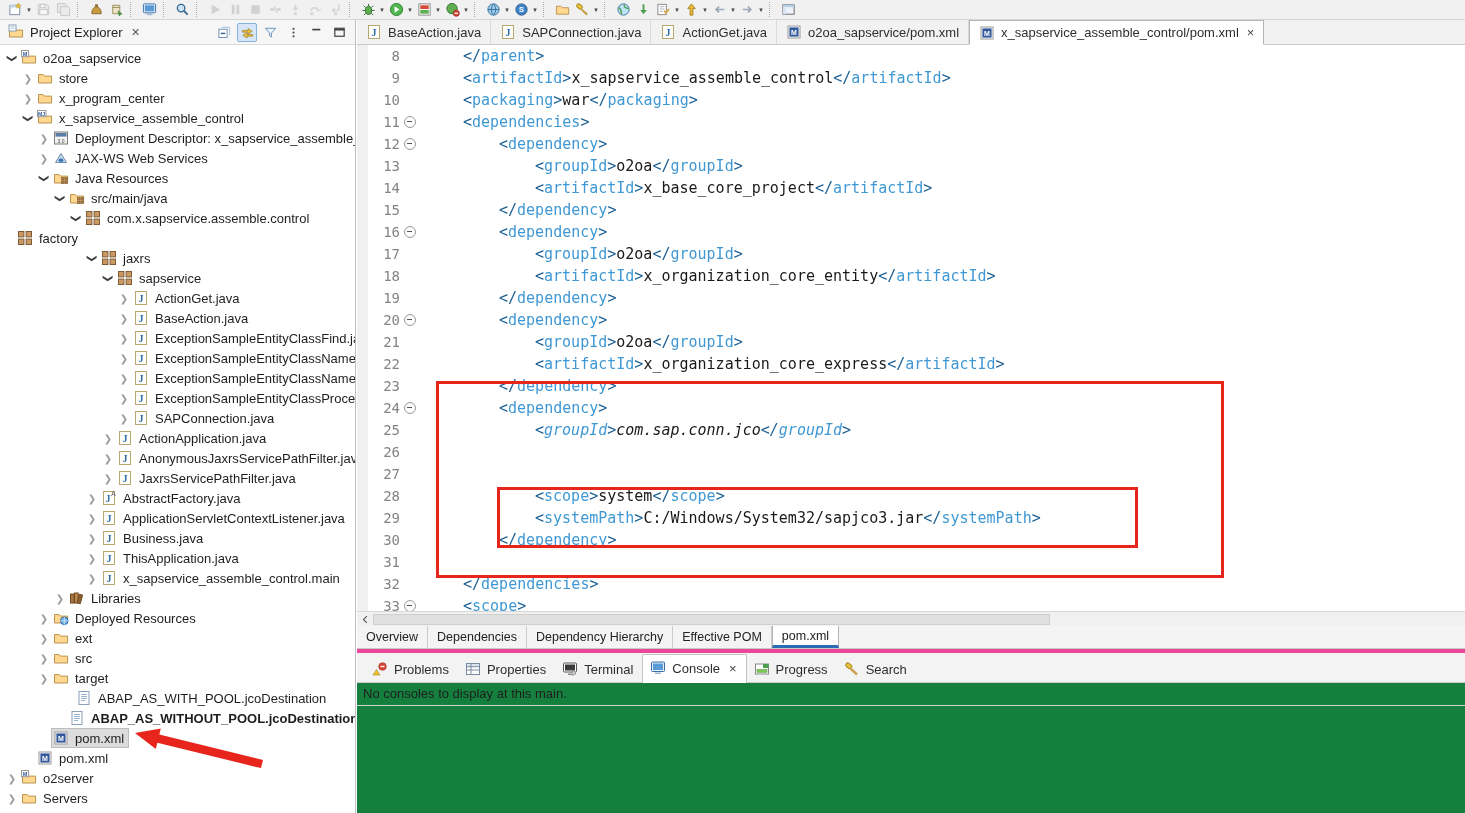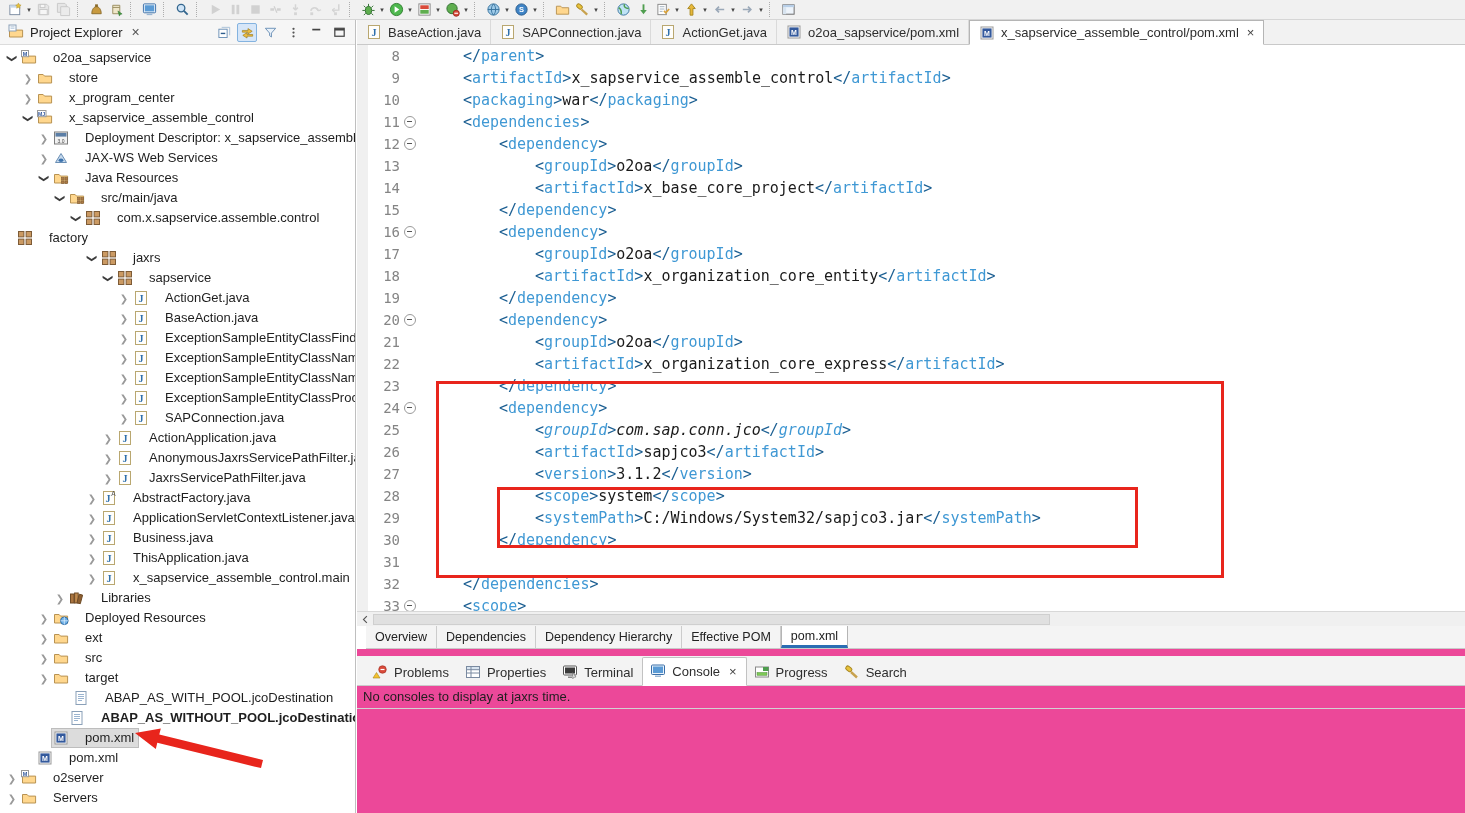--- a/index.html
+++ b/index.html
@@ -21,21 +21,21 @@
   .exp-close { color:#555; font-size:14px; padding:0 4px; }
   .exp-tools { margin-left:auto; display:flex; align-items:center; gap:3px; padding-right:2px; }
   .exp-tools .hicon { width:20px; height:19px; display:inline-flex; align-items:center; justify-content:center; border:1px solid transparent; }
   .exp-tools .hicon svg { width:15px; height:15px; }
   .exp-tools .hicon.hl { background:#d6e6f8; border:1px solid #84b3e0; border-radius:2px; }
 
   .tree { position:absolute; left:0; top:26px; right:0; bottom:0; overflow:hidden; padding-top:2px; }
   .trow { height:20px; display:flex; align-items:center; white-space:nowrap; }
   .twist { width:16px; flex:0 0 16px; text-align:center; font-size:10px; color:#9a9a9a; }
   .twist.exp { color:#3c3c3c; transform:rotate(90deg); }
-  .inner { display:flex; gap:15px; padding:1px 4px 1px 1px; }
+  .inner { display:flex; align-items:center; gap:5px; padding:1px 4px 1px 1px; }
   .trow.selected .inner { background:#dcdcdc; outline:1px solid #bdbdbd; }
   .nicon { width:17px; height:16px; flex:0 0 17px; }
   .nicon svg { width:16px; height:16px; }
 
   .overlay { position:absolute; left:0; top:0; width:1465px; height:813px; pointer-events:none; z-index:200; }
 
   
   .etabs { position:absolute; left:357px; top:20px; right:0; height:25px; background:#f2f2f2; border-bottom:1px solid #c9c9c9; display:flex; align-items:stretch; }
   .etab { display:flex; align-items:center; gap:6px; padding:0 9px; border-right:1px solid #dadada; color:#2e2e2e; }
   .etab .nicon { width:16px; flex:0 0 16px; }
@@ -54,26 +54,26 @@
   .d { color:#1c5f92; }
   .t { color:#3f98d4; }
   .x { color:#1a1a1a; }
 
   .hscroll { position:absolute; left:357px; right:0; top:611px; height:15px; background:#f0f0f0; border-top:1px solid #d8d8d8; display:flex; align-items:center; }
   .hs-arrow { width:16px; height:14px; display:flex; align-items:center; justify-content:center; }
   .hs-arrow svg { width:11px; height:11px; }
   .hs-track { flex:1; height:13px; background:#f0f0f0; position:relative; }
   .hs-thumb { position:absolute; left:0; top:1px; height:11px; width:62%; background:#e0e0e0; border:1px solid #cfcfcf; }
 
-  .pomtabs { position:absolute; left:366px; right:0; top:626px; height:23px; background:#f4f4f4; border-bottom:1px solid #c9c9c9; display:flex; align-items:stretch; font-size:12.5px; }
+  .pomtabs { position:absolute; left:357px; right:0; top:626px; height:23px; background:#f4f4f4; border-bottom:1px solid #c9c9c9; display:flex; align-items:stretch; font-size:12.5px; }
   .ptab { display:flex; align-items:center; padding:0 9px; border-right:1px solid #cccccc; color:#222; }
   .ptab.active { background:#fff; border-bottom:3px solid #2a6db3; border-right:1px solid #b5b5b5; border-left:1px solid #b5b5b5; }
 
   
-  .console { position:absolute; left:357px; right:0; top:649px; bottom:0; background:#ec4899; border-top:7px solid #ec4899; }
+  .console { position:absolute; left:357px; right:0; top:649px; bottom:0; background:#15803d; border-top:4px solid #ec4899; }
   .ctabs { height:30px; background:#f3f3f3; border-bottom:1px solid #cacaca; display:flex; align-items:flex-end; padding-left:8px; }
   .ctab { display:flex; align-items:center; gap:6px; padding:5px 9px 6px 7px; color:#2e2e2e; margin-bottom:-1px; }
   .ctab .nicon { width:16px; flex:0 0 16px; }
   .ctab.active { background:#fff; border:1px solid #c2c2c2; border-bottom:1px solid #fff; border-radius:2px 2px 0 0; }
   .ctab-close { font-size:13px; color:#444; padding-left:3px; }
   .cmsg { padding:3px 6px 4px; border-bottom:1px solid #d2d2d2; color:#1e1e1e; }
 
   .rect-ann { position:absolute; border:3px solid #e8251c; z-index:150; pointer-events:none; }
   #rect-outer { left:436px; top:381px; width:788px; height:197px; }
   #rect-inner { left:497px; top:487px; width:641px; height:61px; }
@@ -678,21 +678,21 @@
       </div>
       <div class="trow" style="padding-left: 36px;">
         <span class="twist">❯</span>
         <span class="inner">
           <span class="nicon"><svg viewBox="0 0 16 16">
               <path d="M1.5 13V4.5h4.6l1.5 1.6h7V13z" fill="#ffd78e" stroke="#b99352"></path>
             </svg></span>
           <span>target</span>
         </span>
       </div>
-      <div class="trow" style="padding-left: 56px;">
+      <div class="trow" style="padding-left: 36px; margin-left: 23px;">
         <span class="twist"></span>
         <span class="inner">
           <span class="nicon"><svg viewBox="0 0 16 16">
               <rect x="3" y="1.5" width="10" height="13" fill="#fff" stroke="#8aa0b8"></rect>
               <path d="M5 4.5h6M5 6.5h6M5 8.5h6M5 10.5h4" stroke="#9ab4d0"></path>
             </svg></span>
           <span>ABAP_AS_WITH_POOL.jcoDestination</span>
         </span>
       </div>
       <div class="trow" style="padding-left: 52px; font-weight: bold;">
@@ -802,22 +802,22 @@
     <div class="cline"><span class="gut"><span class="ann"></span><span class="lnum">16</span><span class="foldc has"></span></span><span class="ctext" style="padding-left: 78px;"><span class="d">&lt;</span><span class="t">dependency</span><span class="d">&gt;</span></span></div>
     <div class="cline"><span class="gut"><span class="ann"></span><span class="lnum">17</span><span class="foldc"></span></span><span class="ctext" style="padding-left: 114px;"><span class="d">&lt;</span><span class="t">groupId</span><span class="d">&gt;</span><span class="x">o2oa</span><span class="d">&lt;/</span><span class="t">groupId</span><span class="d">&gt;</span></span></div>
     <div class="cline"><span class="gut"><span class="ann"></span><span class="lnum">18</span><span class="foldc"></span></span><span class="ctext" style="padding-left: 114px;"><span class="d">&lt;</span><span class="t">artifactId</span><span class="d">&gt;</span><span class="x">x_organization_core_entity</span><span class="d">&lt;/</span><span class="t">artifactId</span><span class="d">&gt;</span></span></div>
     <div class="cline"><span class="gut"><span class="ann"></span><span class="lnum">19</span><span class="foldc"></span></span><span class="ctext" style="padding-left: 78px;"><span class="d">&lt;/</span><span class="t">dependency</span><span class="d">&gt;</span></span></div>
     <div class="cline"><span class="gut"><span class="ann"></span><span class="lnum">20</span><span class="foldc has"></span></span><span class="ctext" style="padding-left: 78px;"><span class="d">&lt;</span><span class="t">dependency</span><span class="d">&gt;</span></span></div>
     <div class="cline"><span class="gut"><span class="ann"></span><span class="lnum">21</span><span class="foldc"></span></span><span class="ctext" style="padding-left: 114px;"><span class="d">&lt;</span><span class="t">groupId</span><span class="d">&gt;</span><span class="x">o2oa</span><span class="d">&lt;/</span><span class="t">groupId</span><span class="d">&gt;</span></span></div>
     <div class="cline"><span class="gut"><span class="ann"></span><span class="lnum">22</span><span class="foldc"></span></span><span class="ctext" style="padding-left: 114px;"><span class="d">&lt;</span><span class="t">artifactId</span><span class="d">&gt;</span><span class="x">x_organization_core_express</span><span class="d">&lt;/</span><span class="t">artifactId</span><span class="d">&gt;</span></span></div>
     <div class="cline"><span class="gut"><span class="ann"></span><span class="lnum">23</span><span class="foldc"></span></span><span class="ctext" style="padding-left: 78px;"><span class="d">&lt;/</span><span class="t">dependency</span><span class="d">&gt;</span></span></div>
     <div class="cline"><span class="gut"><span class="ann"></span><span class="lnum">24</span><span class="foldc has"></span></span><span class="ctext" style="padding-left: 78px;"><span class="d">&lt;</span><span class="t">dependency</span><span class="d">&gt;</span></span></div>
     <div class="cline"><span class="gut"><span class="ann"></span><span class="lnum">25</span><span class="foldc"></span></span><span class="ctext" style="padding-left: 114px; font-style: italic;"><span class="d">&lt;</span><span class="t">groupId</span><span class="d">&gt;</span><span class="x">com.sap.conn.jco</span><span class="d">&lt;/</span><span class="t">groupId</span><span class="d">&gt;</span></span></div>
-    <div class="cline"><span class="gut"><span class="ann"></span><span class="lnum">26</span><span class="foldc"></span></span><span class="ctext" style="padding-left: 114px;"><span class="d">&lt;</span><span class="t">artifactId</span><span class="d">&gt;</span><span class="x">sapjco3</span><span class="d">&lt;/</span><span class="t">artifactId</span><span class="d">&gt;</span></span></div>
-    <div class="cline"><span class="gut"><span class="ann"></span><span class="lnum">27</span><span class="foldc"></span></span><span class="ctext" style="padding-left: 114px;"><span class="d">&lt;</span><span class="t">version</span><span class="d">&gt;</span><span class="x">3.1.2</span><span class="d">&lt;/</span><span class="t">version</span><span class="d">&gt;</span></span></div>
+    <div class="cline"><span class="gut"><span class="ann"></span><span class="lnum">26</span><span class="foldc"></span></span></div>
+    <div class="cline"><span class="gut"><span class="ann"></span><span class="lnum">27</span><span class="foldc"></span></span></div>
     <div class="cline"><span class="gut"><span class="ann"></span><span class="lnum">28</span><span class="foldc"></span></span><span class="ctext" style="padding-left: 114px;"><span class="d">&lt;</span><span class="t">scope</span><span class="d">&gt;</span><span class="x">system</span><span class="d">&lt;/</span><span class="t">scope</span><span class="d">&gt;</span></span></div>
     <div class="cline"><span class="gut"><span class="ann"></span><span class="lnum">29</span><span class="foldc"></span></span><span class="ctext" style="padding-left: 114px;"><span class="d">&lt;</span><span class="t">systemPath</span><span class="d">&gt;</span><span class="x">C:/Windows/System32/sapjco3.jar</span><span class="d">&lt;/</span><span class="t">systemPath</span><span class="d">&gt;</span></span></div>
     <div class="cline"><span class="gut"><span class="ann"></span><span class="lnum">30</span><span class="foldc"></span></span><span class="ctext" style="padding-left: 78px;"><span class="d">&lt;/</span><span class="t">dependency</span><span class="d">&gt;</span></span></div>
     <div class="cline"><span class="gut"><span class="ann"></span><span class="lnum">31</span><span class="foldc"></span></span><span class="ctext" style="padding-left: 6px;"></span></div>
     <div class="cline"><span class="gut"><span class="ann"></span><span class="lnum">32</span><span class="foldc"></span></span><span class="ctext" style="padding-left: 42px;"><span class="d">&lt;/</span><span class="t">dependencies</span><span class="d">&gt;</span></span></div>
     <div class="cline"><span class="gut"><span class="ann"></span><span class="lnum">33</span><span class="foldc has"></span></span><span class="ctext" style="padding-left: 42px;"><span class="d">&lt;</span><span class="t">scope</span><span class="d">&gt;</span></span></div>
   </div>
 
 <div class="hscroll">
   <span class="hs-arrow" id="hs-arrow">
@@ -883,21 +883,21 @@
         <span>Progress</span>
       </div>
       <div class="ctab">
         <span class="nicon"><svg viewBox="0 0 16 16">
             <rect x="1.5" y="3" width="6.5" height="4" rx="1.8" fill="#e8c23a" stroke="#a8861f" transform="rotate(38 5 5)"></rect>
             <path d="M7 8l6 5.5" stroke="#c8a24f" stroke-width="2.4"></path>
           </svg></span>
         <span>Search</span>
       </div>
     </div>
-  <div class="cmsg">No consoles to display at jaxrs time.</div>
+  <div class="cmsg">No consoles to display at this main.</div>
 </div>
 
 <div class="rect-ann" id="rect-outer"></div>
 <div class="rect-ann" id="rect-inner"></div>
 
 <svg class="overlay" viewBox="0 0 1465 813">
   <polygon points="135,733 160.8,728.5 159.3,734.6 263,759.9 261,768.1 157.3,742.8 155.8,748.9" fill="#e8251c"></polygon>
 </svg>
 
 </body></html>

